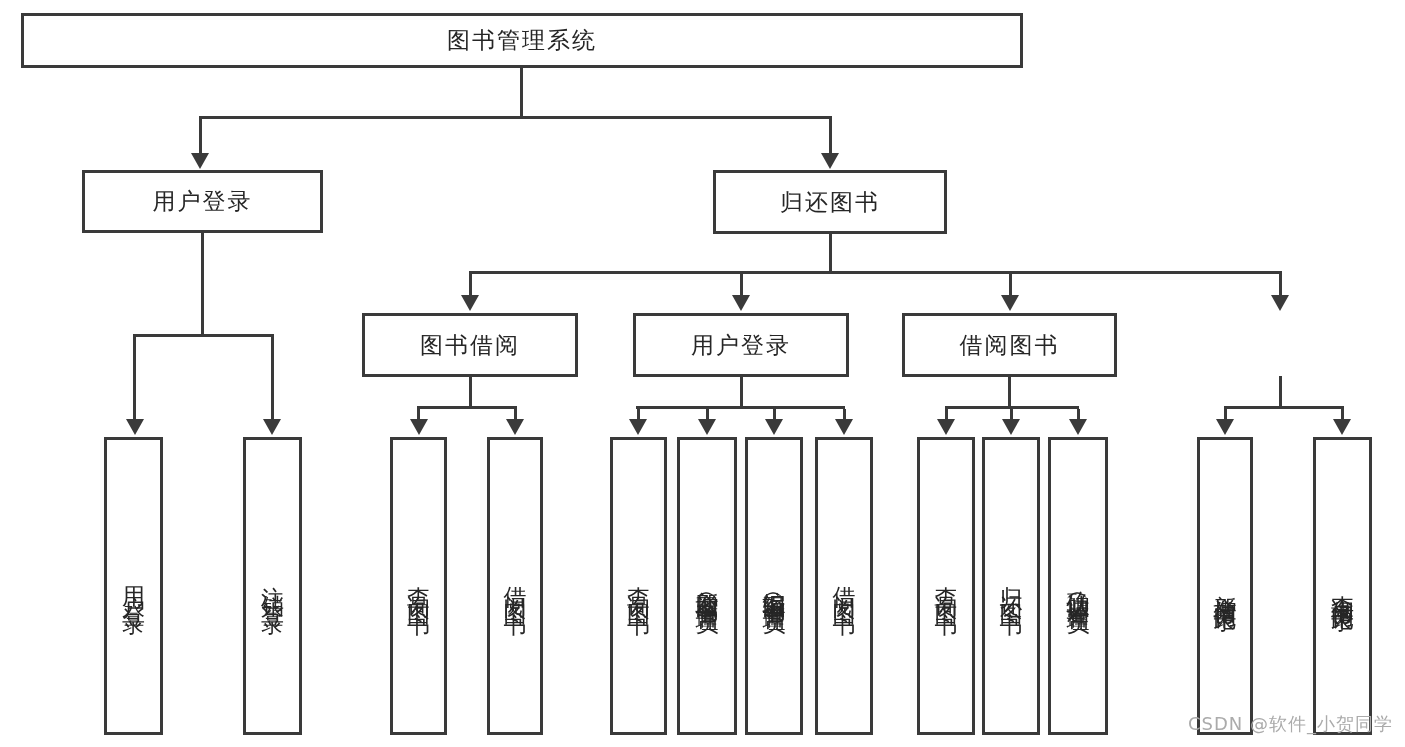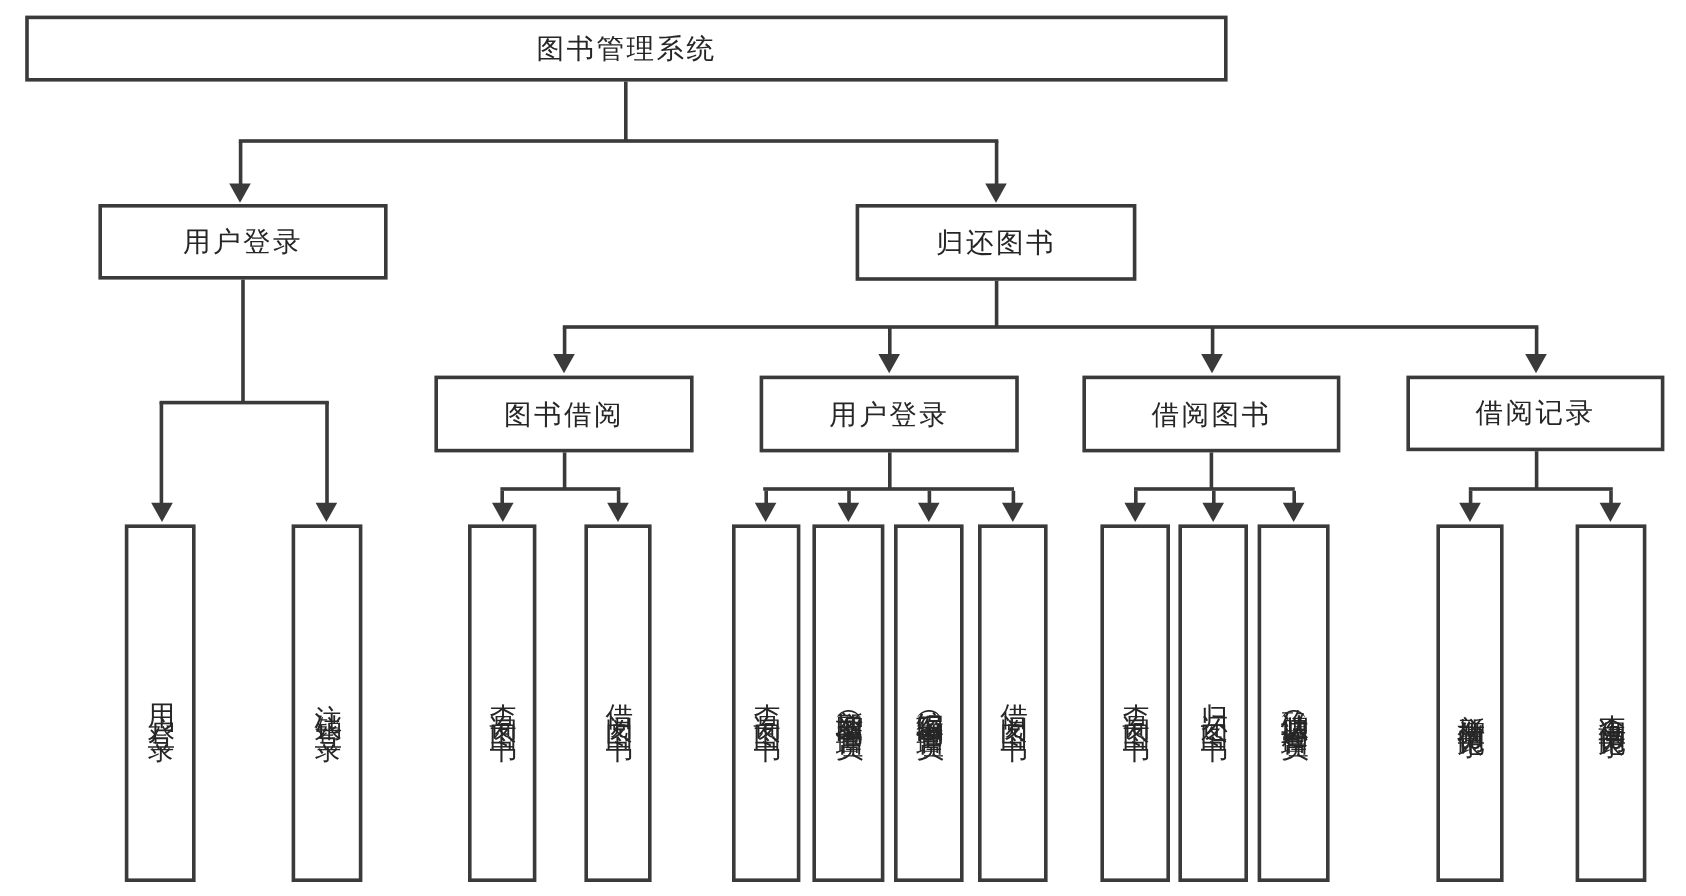--- a/index.html
+++ b/index.html
@@ -102,23 +102,20 @@
 
   <div class="box h" style="left:362px;top:313px;width:216px;height:64px;">
     <span>图书借阅</span>
   </div>
   <div class="box h" style="left:633px;top:313px;width:216px;height:64px;">
     <span>用户登录</span>
   </div>
   <div class="box h" style="left:902px;top:313px;width:215px;height:64px;">
     <span>借阅图书</span>
   </div>
-  <div class="box h" style="left:1172px;top:313px;width:215px;height:63px;">
-    <span>借阅记录</span>
-  </div>
 
   <div class="vline" style="left:469px;top:377px;height:31px;"></div>
   <div class="hline" style="left:417px;top:406px;width:100px;"></div>
   <div class="vline" style="left:417px;top:409px;height:12px;"></div>
   <div class="tri" style="left:410px;top:419px;"></div>
   <div class="vline" style="left:514px;top:409px;height:12px;"></div>
   <div class="tri" style="left:506px;top:419px;"></div>
 
   <div class="vline" style="left:740px;top:377px;height:31px;"></div>
   <div class="hline" style="left:636px;top:406px;width:209px;"></div>
@@ -184,14 +181,15 @@
     <span class="tight">确认归还（管理员）</span>
   </div>
 
   <div class="box v" style="left:1197px;top:437px;width:56px;height:298px;">
     <span class="tight">新增借阅记录</span>
   </div>
   <div class="box v" style="left:1313px;top:437px;width:59px;height:298px;">
     <span class="tight">查询借阅记录</span>
   </div>
 
+  <div class="watermark">CSDN @软件_小贺同学</div>
 
 </div>
 
 </body></html>

